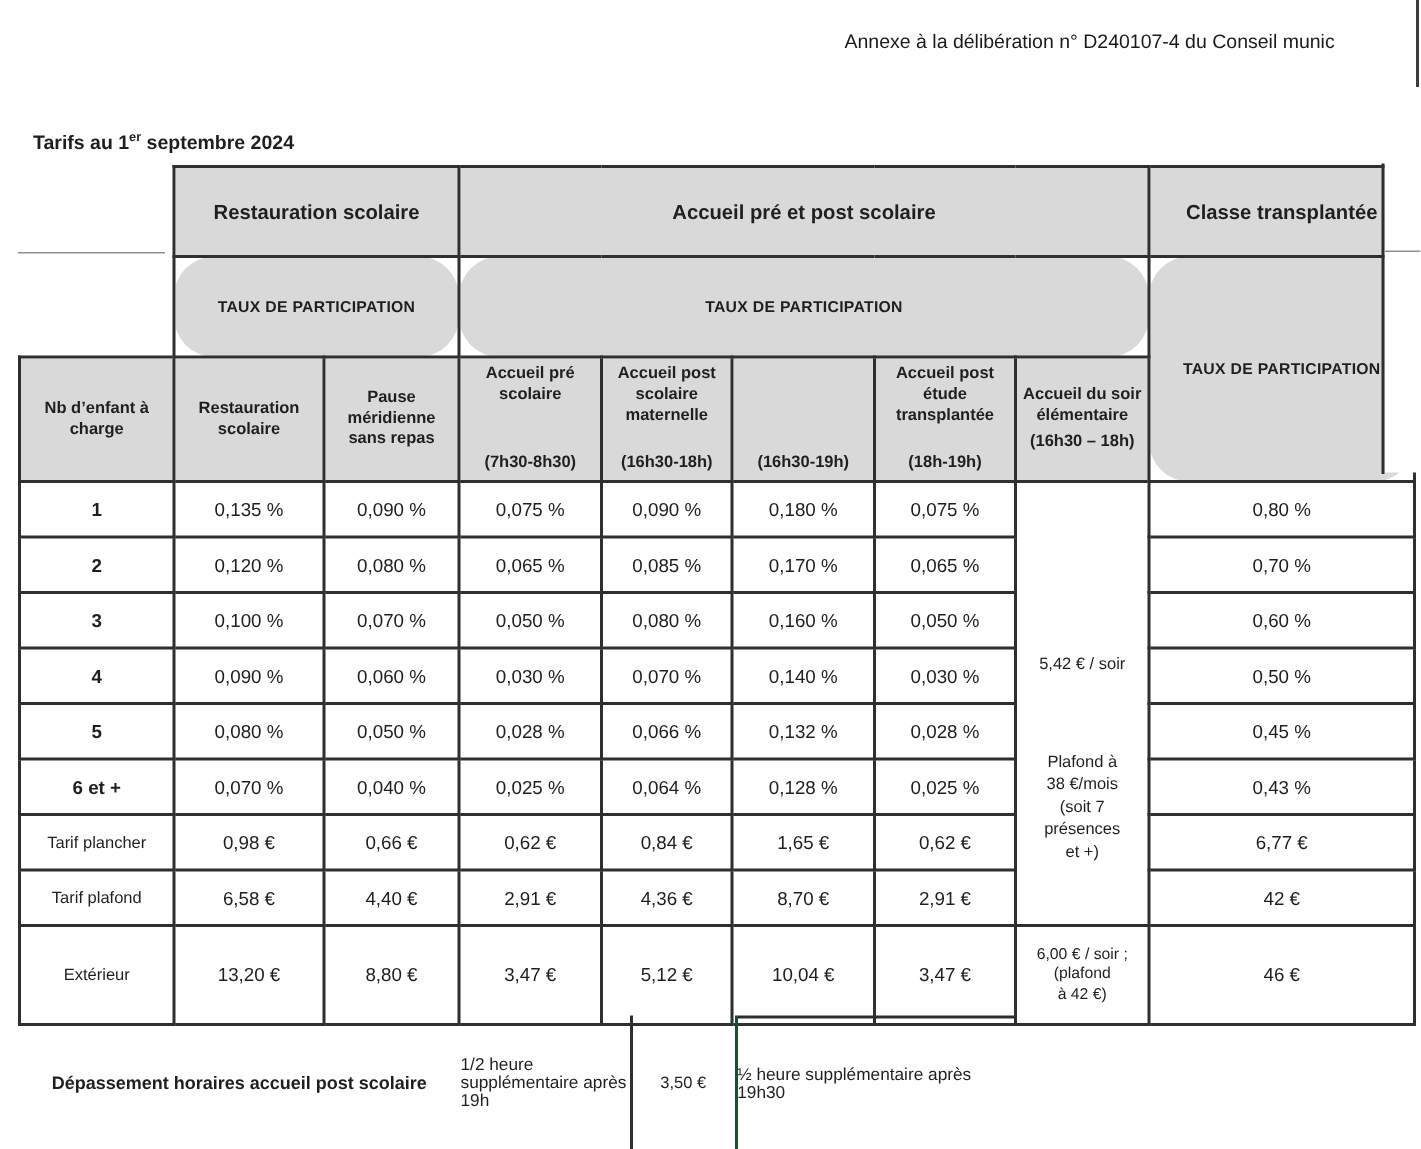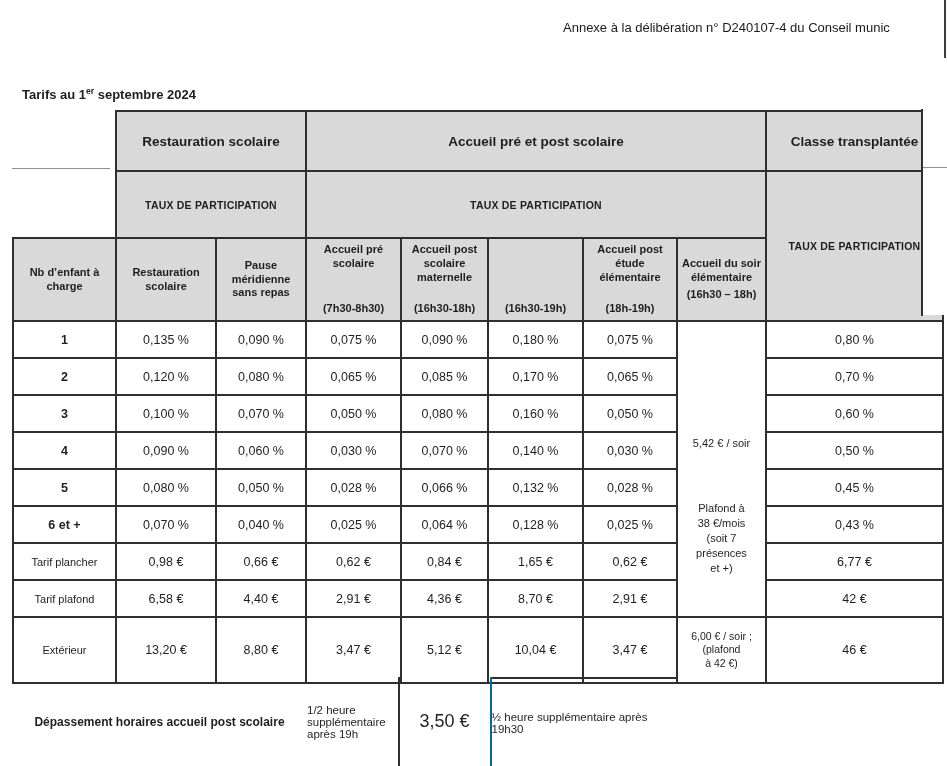--- a/index.html
+++ b/index.html
@@ -20,21 +20,21 @@
     position:absolute;left:12px;top:110px;
     border-collapse:collapse;table-layout:fixed;width:930px;
   }
   .tbl td{
     border:2px solid #2f2f2f;text-align:center;vertical-align:middle;
     padding:0;overflow:hidden;
   }
   .tbl td.ghost{border:none;background:#ffffff;}
   .gray{background:#d9d9d9;}
   .g{font-weight:bold;font-size:13.5px;}
-  .taux{font-weight:bold;font-size:10.5px;letter-spacing:.2px;}
+  .taux{font-weight:bold;font-size:10.5px;letter-spacing:.2px;border-radius:27px;}
   .ct2{vertical-align:top;padding-top:26px;}
   .colh{font-weight:bold;font-size:11px;line-height:1.25;vertical-align:top;}
   .colh .inner{
     height:73px;display:flex;flex-direction:column;align-items:center;
     justify-content:space-between;padding:4px 2px;
   }
   .colh .inner.nosub{justify-content:center;}
   .colh .inner.tight{justify-content:center;gap:3px;}
   .rh1{height:60px;} .rh2{height:67px;} .rh3{height:81px;}
   .rd{height:37px;} .rd9{height:66px;}
@@ -57,23 +57,23 @@
   .blabel{
     position:absolute;left:0;top:0;width:295px;height:100%;
     display:flex;align-items:center;justify-content:center;
     font-weight:bold;font-size:12px;
   }
   .brows{position:absolute;left:295px;top:0;width:369px;height:100%;display:flex;}
   .brow{flex:1;display:flex;}
   .brow + .brow{border-top:2px solid #2f2f2f;}
   .btxt{flex:1;display:flex;align-items:center;justify-content:center;font-size:11.5px;}
   .bprice{
-    width:94px;box-sizing:border-box;
-    border-left:2px solid #2f2f2f;border-right:2px solid #0369a1;
-    display:flex;align-items:center;justify-content:center;font-size:18px;
+    width:72px;box-sizing:border-box;
+    border-left:2px solid #2f2f2f;border-right:2px solid #14532d;
+    display:flex;align-items:center;justify-content:center;font-size:11px;
   }
 </style>
 </head>
 <body>
 
 <div class="annexe">Annexe à la délibération n° D240107-4 du Conseil munic</div>
 <div class="page-edge"></div>
 
 <div class="title"><span>Tarifs au 1</span><sup>er</sup><span> septembre 2024</span></div>
 
@@ -131,21 +131,21 @@
           </div>
         </td>
     <td class="colh gray">
           <div class="inner">
             <div></div>
             <div>(16h30-19h)</div>
           </div>
         </td>
     <td class="colh gray">
           <div class="inner">
-            <div>Accueil post étude élémentaire</div>
+            <div>Accueil post étude transplantée</div>
             <div>(18h-19h)</div>
           </div>
         </td>
     <td class="colh gray">
           <div class="inner tight">
             <div>Accueil du soir élémentaire</div>
             <div>(16h30 – 18h)</div>
           </div>
         </td>
   </tr>

